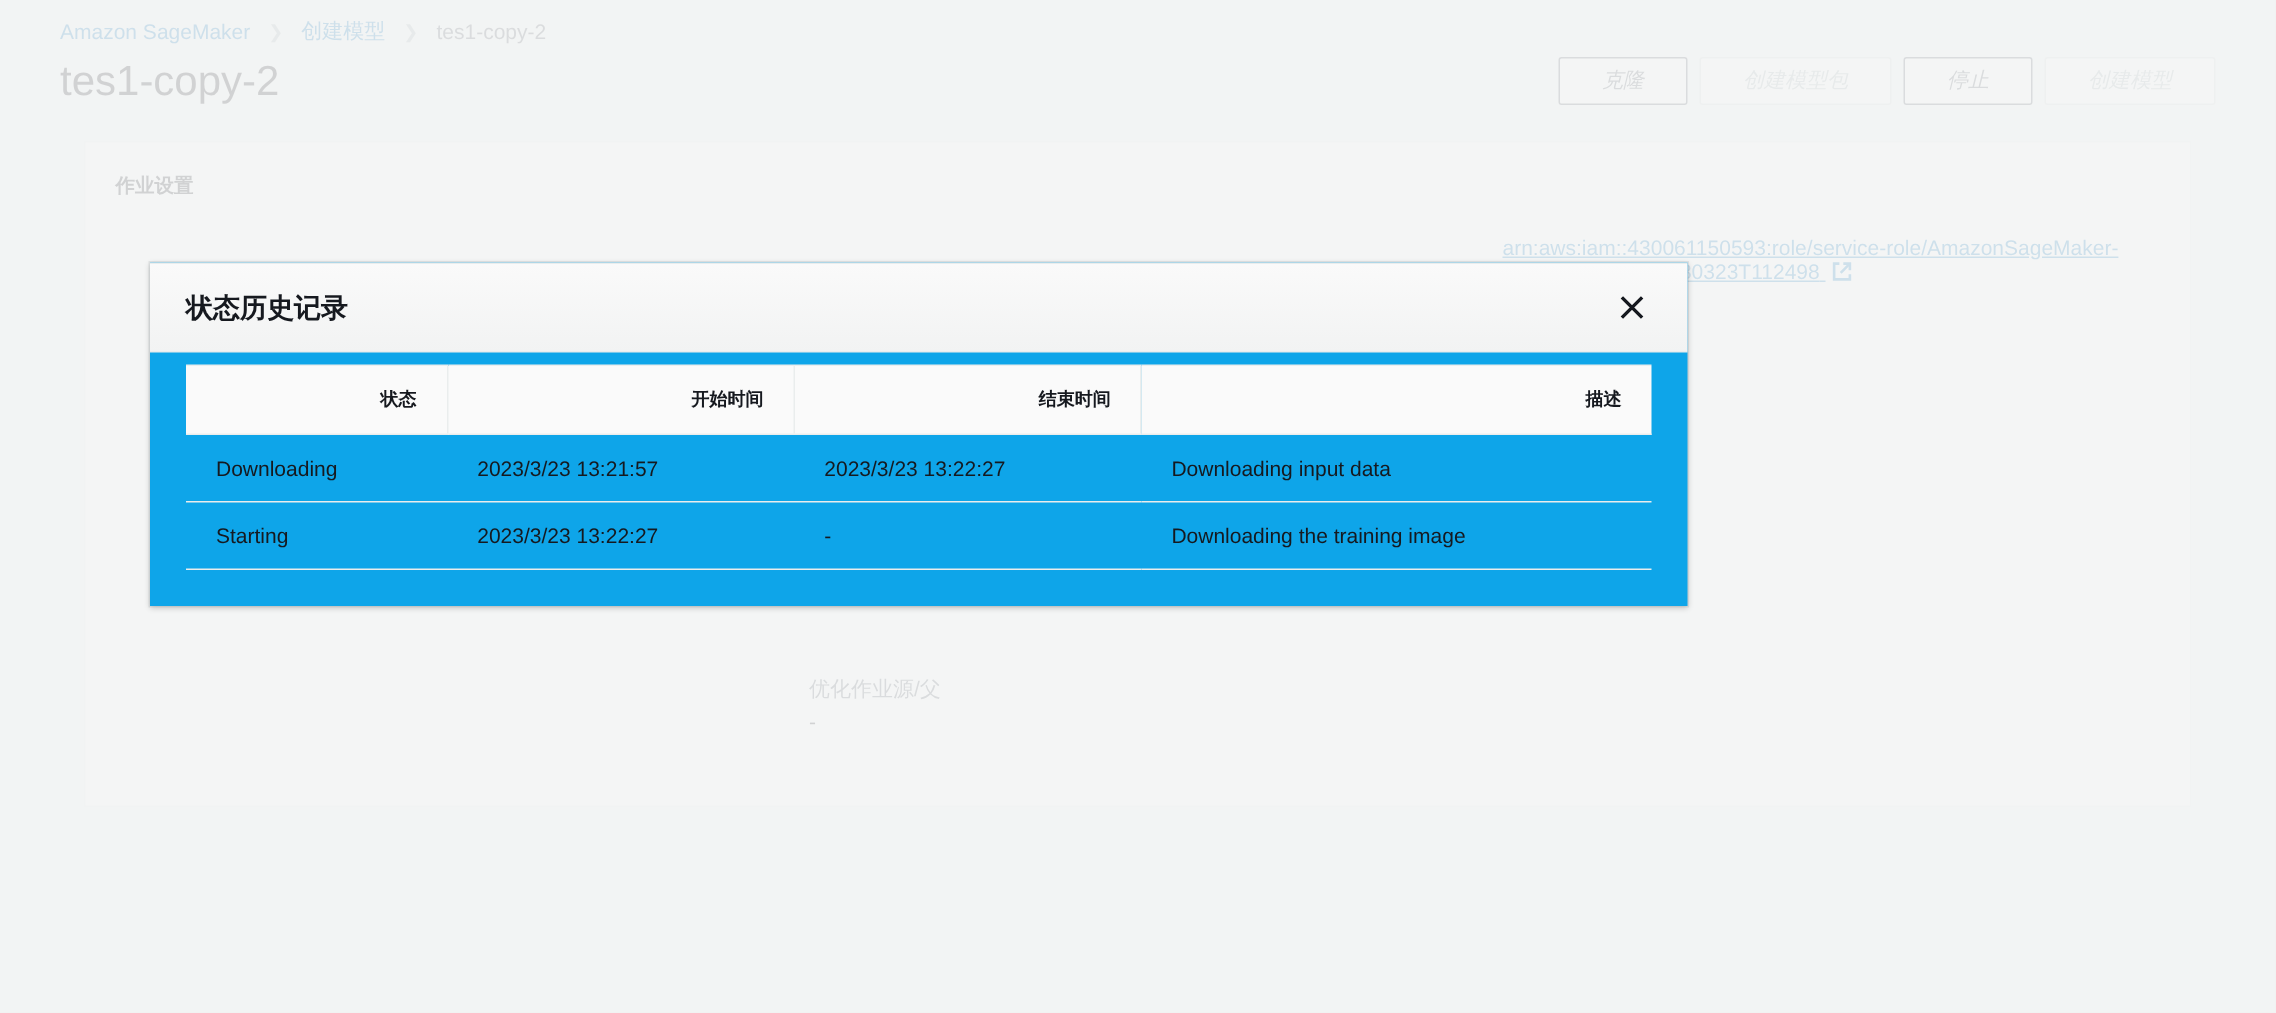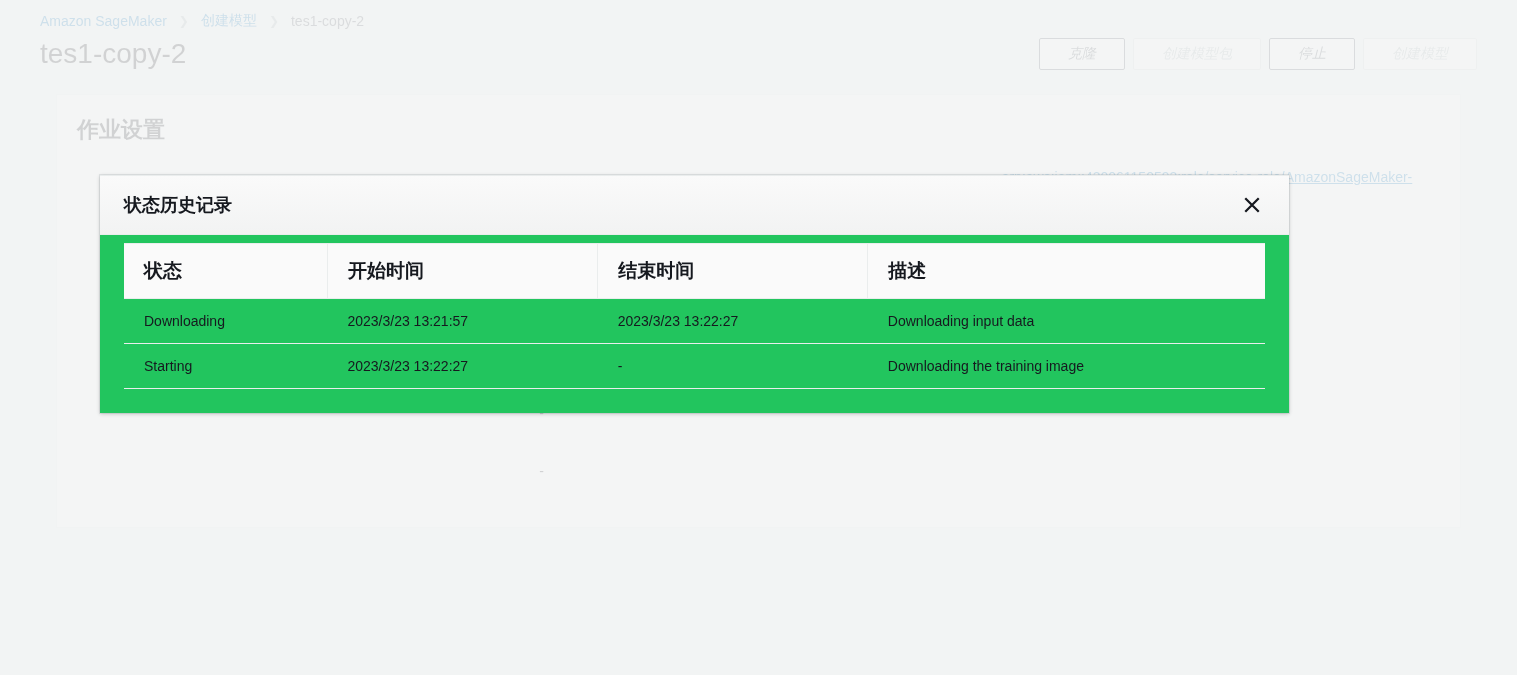--- a/index.html
+++ b/index.html
@@ -58,53 +58,53 @@
       cursor: pointer;
       font-style: italic;
     }
     .btn.disabled { color: #aab7b8; border-color: #d5dbdb; background: #fff; }
     .panel {
       background: #fff;
       border: 1px solid #eaeded;
       padding: 20px 20px 30px 20px;
       margin: 0 16px;
     }
-    .panel-title { font-size: 22px; font-weight: 700; margin-bottom: 24px; }
+    .panel-title { font-size: 13px; font-weight: 700; margin-bottom: 24px; }
     .grid3 { display: grid; grid-template-columns: 1fr 1fr 1fr; gap: 24px 24px; }
     .k { color: #545b64; font-size: 14px; margin-bottom: 4px; }
     .v { color: #16191f; }
     .v.link { color: #0073bb; }
     .cell { margin-bottom: 18px; }
 
     .modal {
       position: absolute;
       left: 100px;
       top: 175px;
-      width: 1189px;
-      background: #22c55e;
+      width: 1025px;
+      background: #0ea5e9;
       box-shadow: 0 1px 4px rgba(0,0,0,0.2), 0 0 0 1px rgba(0,28,36,0.07);
       border-top: 1px solid #eaeded;
       z-index: 20;
     }
     .modal-header {
       display: flex;
       align-items: center;
       padding: 16px 24px 16px 24px;
       border-bottom: 1px solid #eaeded;
       background: linear-gradient(#fafafa,#f2f3f3);
     }
     .modal-title { font-size: 18px; font-weight: 700; flex: 1; }
     .close-btn { background: none; border: none; cursor: pointer; padding: 4px; line-height: 0; }
     .close-btn svg { width: 18px; height: 18px; }
     .modal-body { padding: 0 24px 24px 24px; }
     table { width: 100%; border-collapse: collapse; margin-top: 8px; }
     th {
-      text-align: left;
+      text-align: right;
       font-weight: 700;
-      font-size: 19px;
+      font-size: 12px;
       padding: 14px 20px;
       background: #fafafa;
       border-bottom: 1px solid #eaeded;
       border-top: 1px solid #eaeded;
     }
     th + th { border-left: 1px solid #eaeded; }
     td {
       padding: 14px 20px;
       border-bottom: 1px solid #eaeded;
       font-size: 14px;
@@ -157,20 +157,21 @@
 
       <div></div>
       <div class="cell" style="margin-top:-40px;">
         <div class="k">托管 Spot 训练节省</div>
         <div class="v">-</div>
       </div>
       <div></div>
 
       <div></div>
       <div class="cell">
+        <div class="k">优化作业源/父</div>
         <div class="v">-</div>
       </div>
       <div></div>
     </div>
   </section>
 </div>
 
 <div class="overlay"></div>
 
 <div class="modal">

